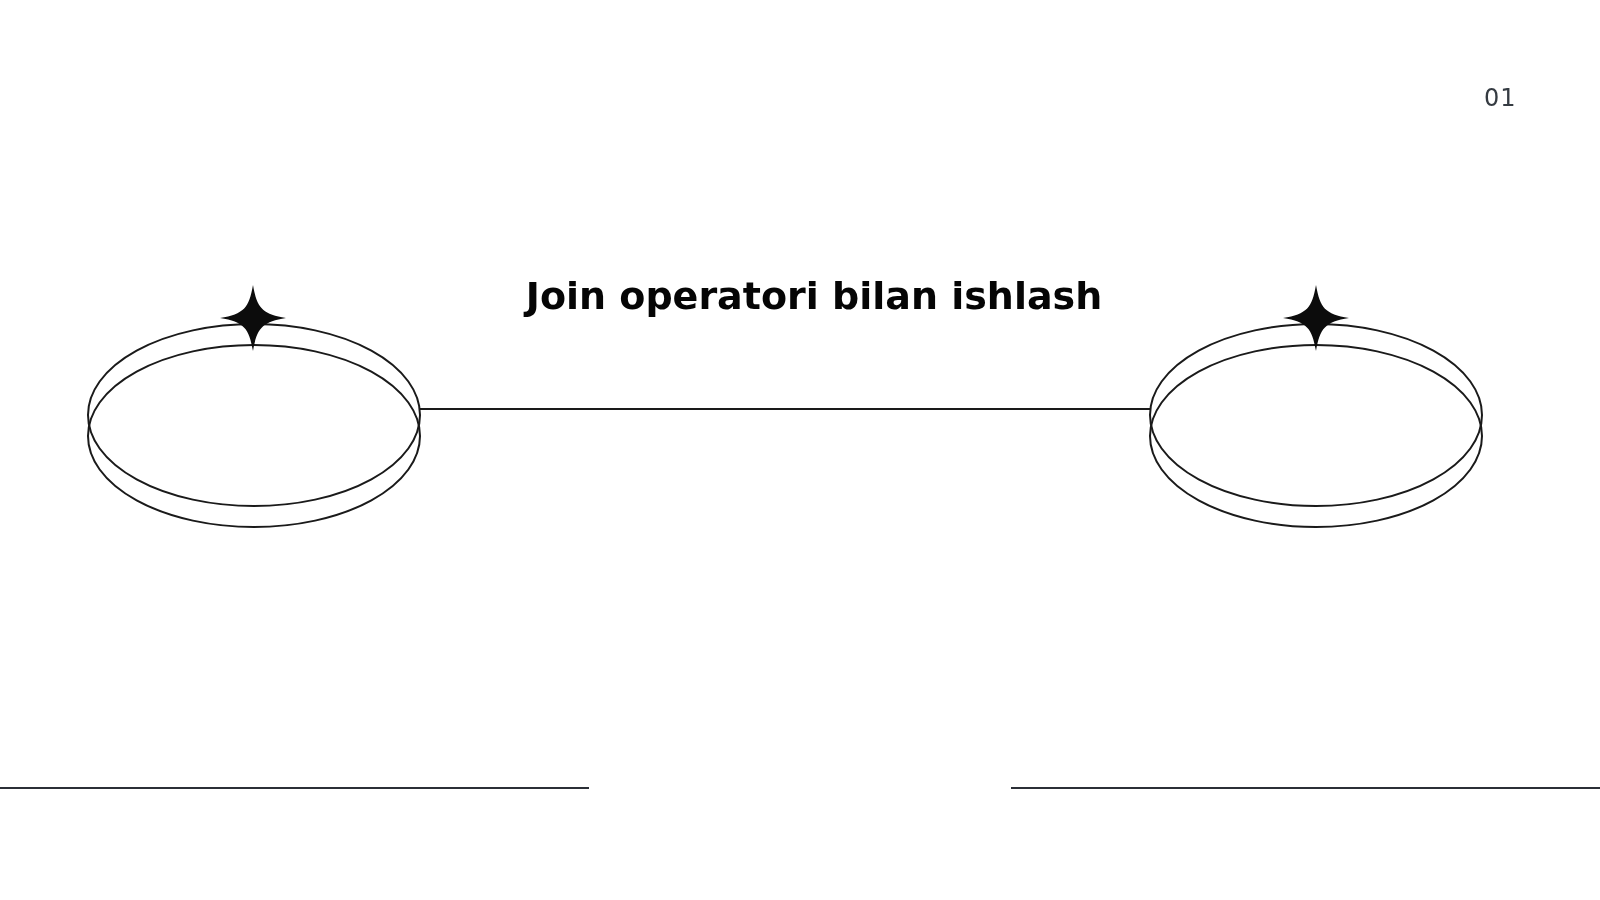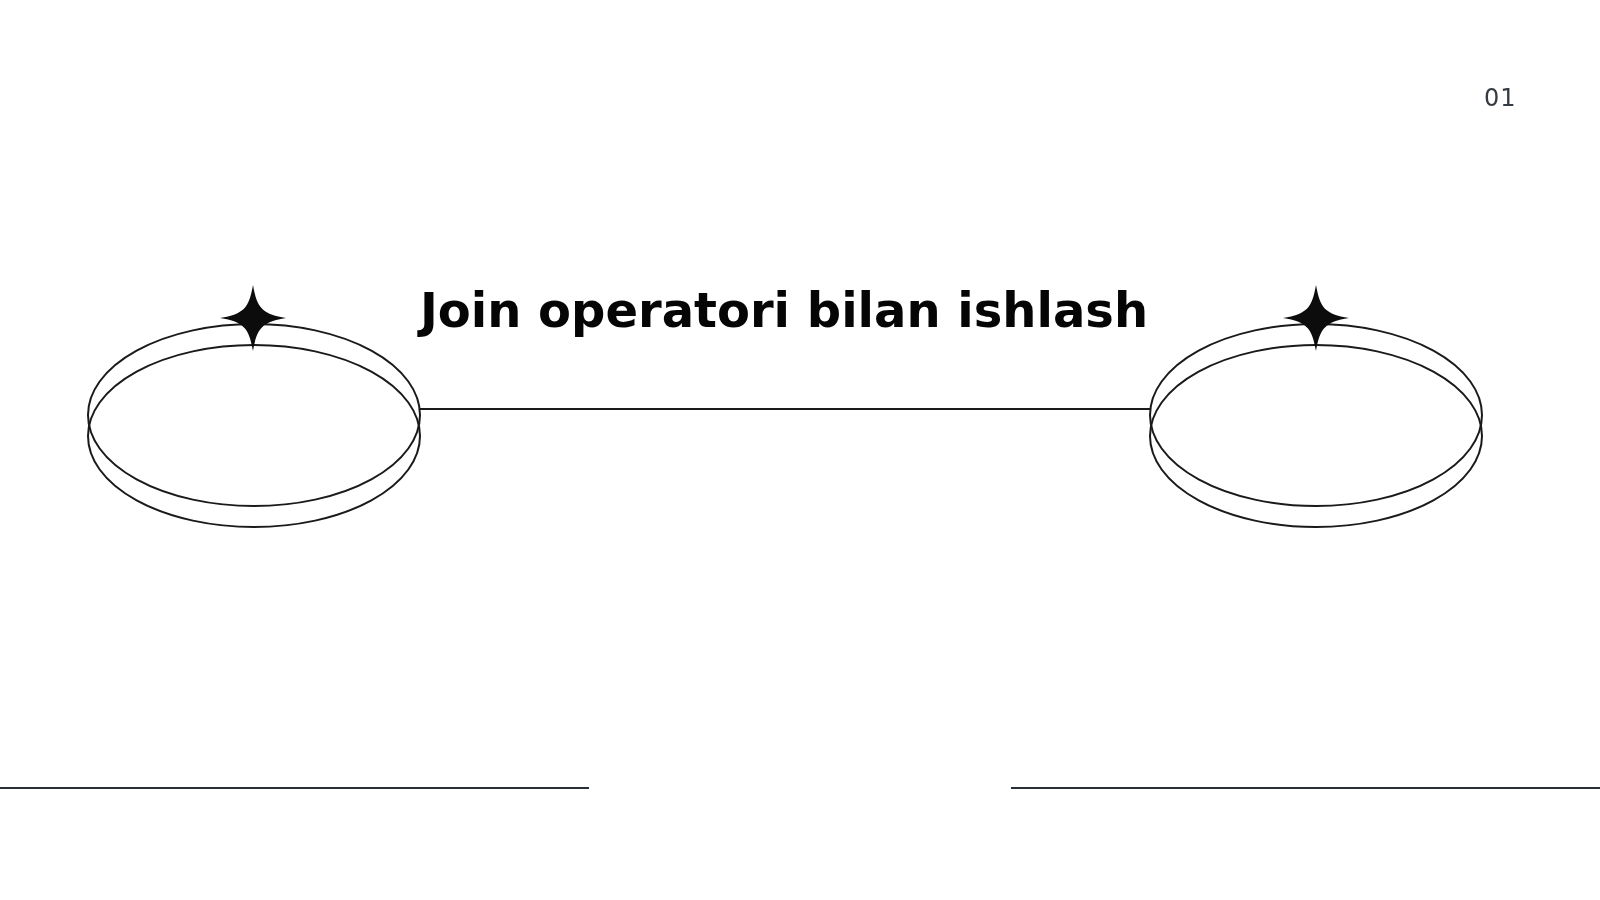--- a/index.html
+++ b/index.html
@@ -29,29 +29,30 @@
     font-weight: 400;
     letter-spacing: 1px;
     color: #353b42;
     user-select: none;
   }
 
   
   .title {
     position: absolute;
     left: 0;
-    top: 282px;
+    top: 274px;
     width: 1568px;
     text-align: center;
     font-family: "DejaVu Sans", "Liberation Sans", sans-serif;
-    font-size: 48px;
+    font-size: 38px;
     font-weight: 700;
     letter-spacing: 0px;
     color: #050505;
     white-space: nowrap;
+    padding-left: 30px;
   }
 
   
   .art {
     position: absolute;
     left: 0;
     top: 0;
     width: 1600px;
     height: 900px;
   }

